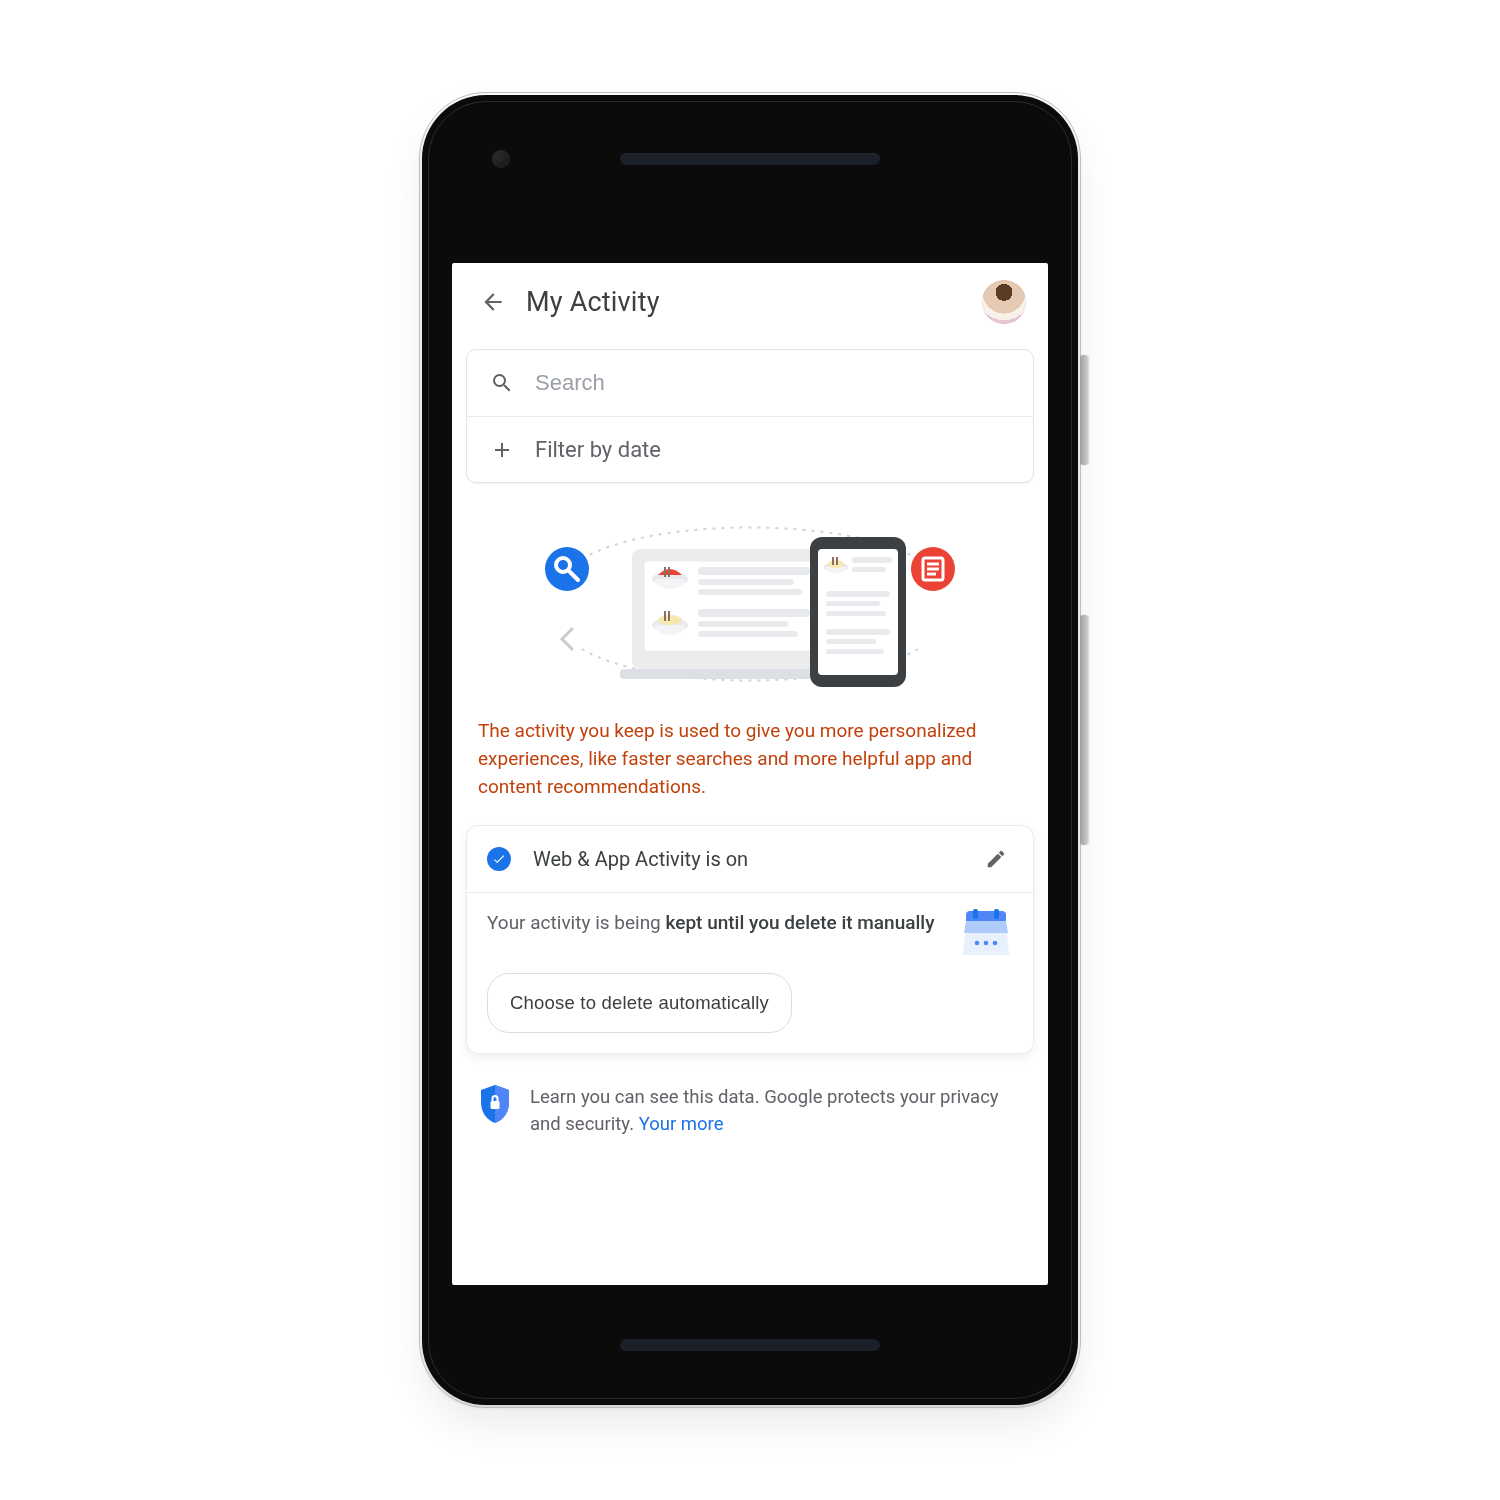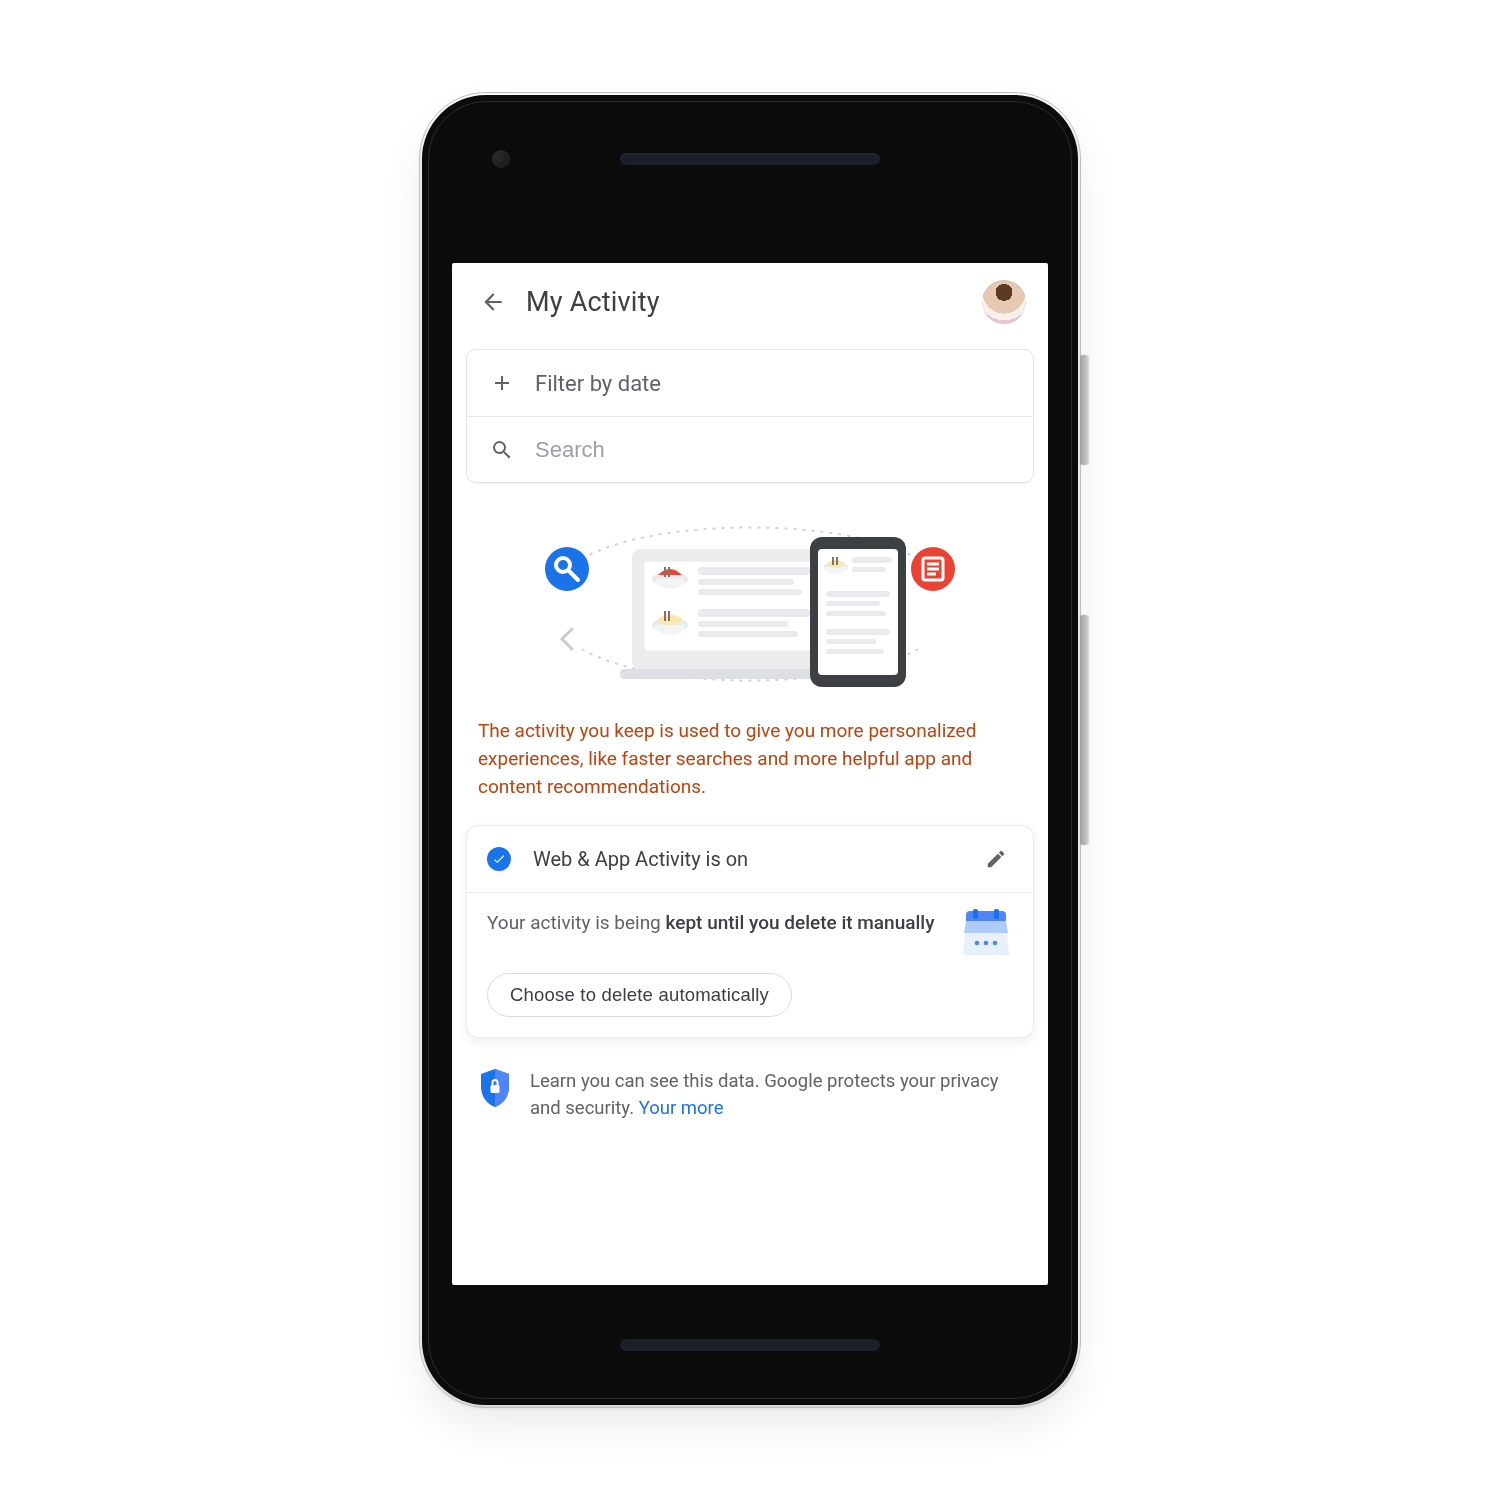--- a/index.html
+++ b/index.html
@@ -91,21 +91,21 @@
     width:24px; height:24px; border-radius:50%; background:#1a73e8; display:flex; align-items:center; justify-content:center; color:#fff; flex-shrink:0;
   }
   .status-text { font-size:20px; color:#3c4043; flex:1; }
   .edit-btn { width:34px; height:34px; display:flex; align-items:center; justify-content:center; color:#5f6368; cursor:pointer; border-radius:50%;}
   .status-divider { height:1px; background:#eceff1; margin:16px -20px 16px; }
   .keep-row { display:flex; align-items:flex-start; gap: 4px; }
   .keep-text { font-size:19px; color:#5f6368; line-height:27px; flex:1; }
   .keep-text b { color:#3c4043; font-weight:500; }
   .cal-icon { width:54px; height:50px; flex-shrink:0; }
   .chip {
-    display:inline-flex; align-items:center; height:44px; padding: 0 22px; border:1px solid #dadce0; border-radius: 22px;
+    display:inline-flex; align-items:center; height:60px; padding: 0 22px; border:1px solid #dadce0; border-radius: 22px;
     background:#fff; color:#3c4043; font-size:18.5px; letter-spacing:.2px; cursor:pointer; margin-top: 14px;
   }
 
   
   .privacy { display:flex; gap:18px; margin: 30px 26px 0; padding-bottom: 24px; align-items:flex-start;}
   .privacy .shield { width:34px; height:40px; flex-shrink:0; }
   .privacy p { font-size:18.5px; line-height:27px; color:#5f6368; }
   .privacy a { color:#1a73e8; text-decoration:none; cursor:pointer;}
 
   
@@ -134,32 +134,32 @@
           </div>
           <div class="app-title">My Activity</div>
           <div class="header-spacer"></div>
           <div class="avatar"></div>
         </div>
 
         <div class="search-card">
           <div class="sc-row">
             <span class="sc-icon">
               <svg width="24" height="24" viewBox="0 0 24 24">
-                  <path fill="#5f6368" d="M19 13h-6v6h-2v-6H5v-2h6V5h2v6h6z"></path>
-                </svg>
-            </span>
-            <span class="sc-label">Filter by date</span>
+                  <path fill="#5f6368" d="M15.5 14h-.79l-.28-.27A6.471 6.471 0 0016 9.5 6.5 6.5 0 109.5 16a6.47 6.47 0 004.23-1.57l.27.28v.79L19 20.49 20.49 19 15.5 14zM9.5 14A4.5 4.5 0 1114 9.5 4.5 4.5 0 019.5 14z"></path>
+                </svg>
+            </span>
+            <input class="sc-input" placeholder="Search" style="">
           </div>
           <div class="sc-row">
             <span class="sc-icon">
               <svg width="24" height="24" viewBox="0 0 24 24">
-                  <path fill="#5f6368" d="M15.5 14h-.79l-.28-.27A6.471 6.471 0 0016 9.5 6.5 6.5 0 109.5 16a6.47 6.47 0 004.23-1.57l.27.28v.79L19 20.49 20.49 19 15.5 14zM9.5 14A4.5 4.5 0 1114 9.5 4.5 4.5 0 019.5 14z"></path>
-                </svg>
-            </span>
-            <input class="sc-input" placeholder="Search" style="">
+                  <path fill="#5f6368" d="M19 13h-6v6h-2v-6H5v-2h6V5h2v6h6z"></path>
+                </svg>
+            </span>
+            <span class="sc-label">Filter by date</span>
           </div>
         </div>
 
         <div class="hero-wrap">
           <svg class="hero-svg" viewBox="0 0 596 190">
 
             <path d="M130 50 C200 8, 396 8, 466 50" stroke="#cfd4da" stroke-width="2" stroke-dasharray="3 6" fill="none"></path>
             <path d="M130 140 C200 182, 396 182, 466 140" stroke="#cfd4da" stroke-width="2" stroke-dasharray="3 6" fill="none"></path>
 
             <path d="M120 120 l-10 10 10 10" fill="none" stroke="#c7ccd2" stroke-width="3" stroke-linecap="round"></path>

